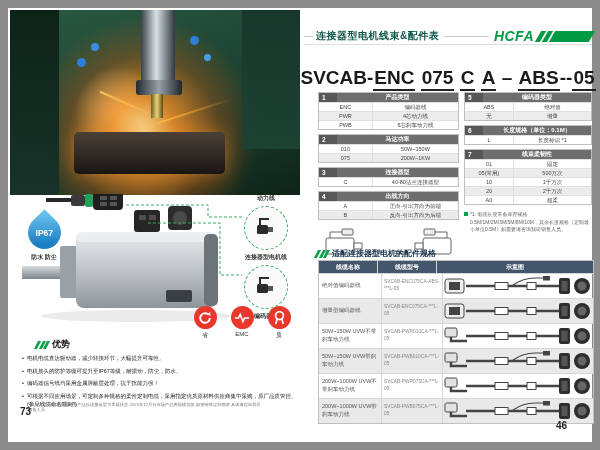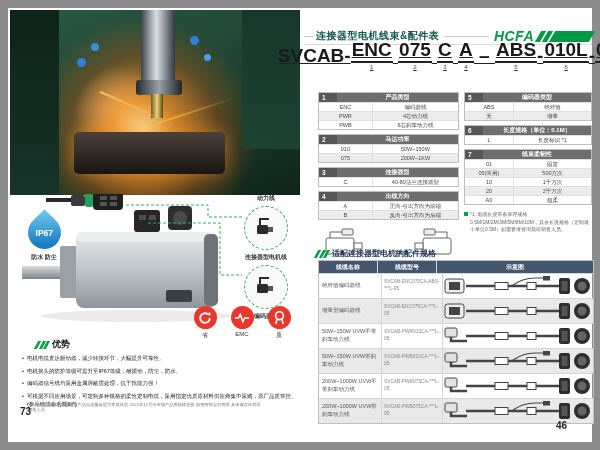--- a/index.html
+++ b/index.html
@@ -69,21 +69,21 @@
   .hrule.short{width:9px;margin-right:3px;}
   .hrule.long{flex:1;margin:0 5px;}
   .rp-title{font-size:10px;font-weight:bold;color:#0e574a;letter-spacing:.5px;white-space:nowrap;}
   .logo{font-size:14px;font-weight:bold;font-style:italic;color:#009a44;letter-spacing:.5px;margin-right:4px;}
   .banner{display:flex;align-items:center;gap:2px;}
   .banner i{width:5px;height:11px;background:#009a44;transform:skewX(-30deg);}
   .banner .bar{width:40px;height:11px;background:#009a44;transform:skewX(-30deg);}
   .rp-underline{position:absolute;left:296px;top:36px;width:288px;height:1px;background:#ddd;}
 
   
-  .model-row{position:absolute;left:296px;top:32px;width:288px;display:flex;justify-content:center;align-items:center;text-decoration:underline;}
+  .model-row{position:absolute;left:296px;top:60px;width:288px;display:flex;justify-content:center;align-items:flex-start;}
   .mprefix,.mseg-sep{font-size:19px;font-weight:bold;color:#1a1a1a;line-height:1;white-space:pre;}
   .mseg{display:inline-block;text-align:center;}
   .mseg-text{display:block;font-size:19px;font-weight:bold;color:#1a1a1a;line-height:1;
     border-bottom:2px solid #222;padding:0 1px 2px;}
   .mseg-num{display:block;font-size:6px;color:#444;margin-top:1px;}
 
   
   .spec-col{position:absolute;display:flex;flex-direction:column;gap:4px;}
   .spec-col.left{left:310px;top:84px;width:141px;}
   .spec-col.right{left:456px;top:84px;width:128px;}
@@ -293,24 +293,20 @@
       <span class="mseg">
         <span class="mseg-text">A</span>
         <span class="mseg-num">4</span>
       </span>
       <span class="mseg-sep"> – </span>
       <span class="mseg">
         <span class="mseg-text">ABS</span>
         <span class="mseg-num">5</span>
       </span>
       <span class="mseg-sep">-</span>
-      <span class="mseg">
-        <span class="mseg-text">010L</span>
-        <span class="mseg-num">6</span>
-      </span>
       <span class="mseg-sep">-</span>
       <span class="mseg">
         <span class="mseg-text">05</span>
         <span class="mseg-num">7</span>
       </span>
     </div>
 
   <div class="spec-col left">
       <div class="spec-table">
         <div class="spec-head">

